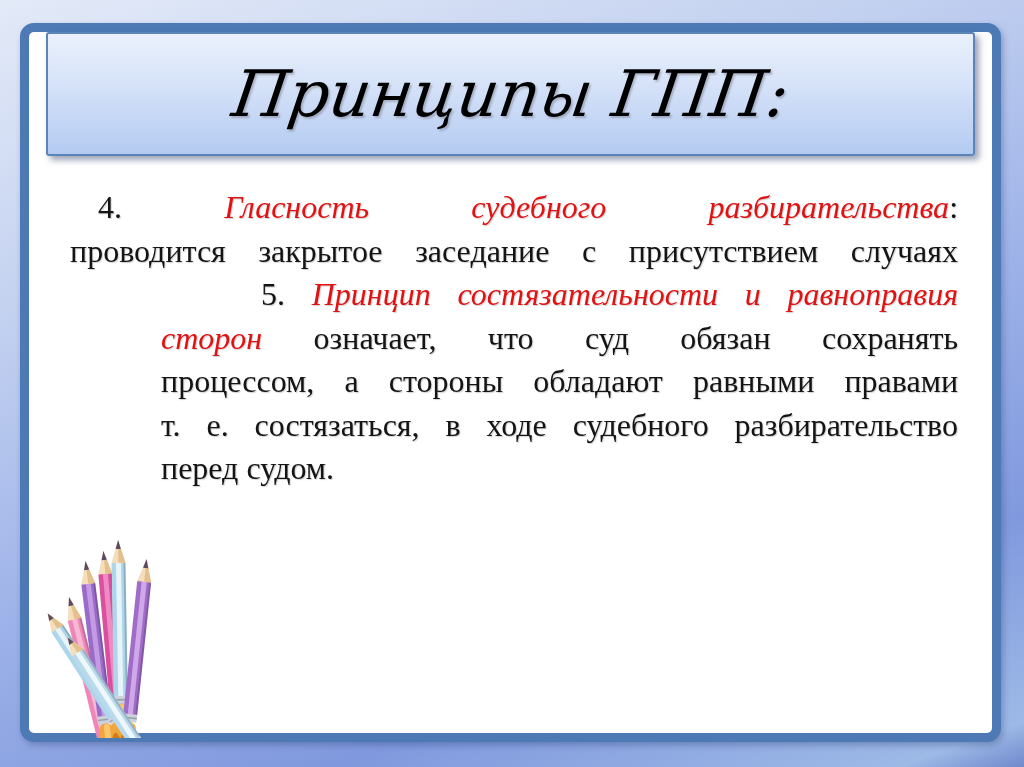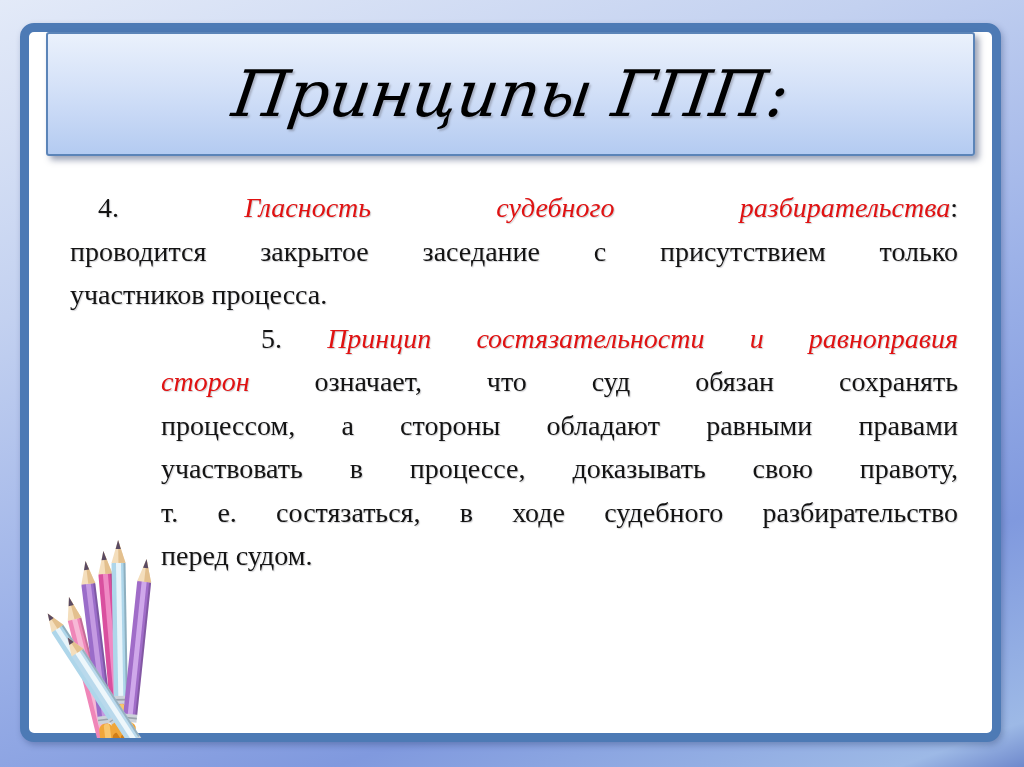--- a/index.html
+++ b/index.html
@@ -28,21 +28,21 @@
     font-style:italic;
     font-size:64px;
     color:#000;
     letter-spacing:0px;
     transform:skewX(-8deg);
     text-shadow:2px 2px 2px rgba(90,90,100,0.35);
     white-space:nowrap;
   }
   .body-text{
     position:absolute;left:70px;top:186px;width:888px;
-    font-size:28px;line-height:43.5px;color:#141414;
+    font-size:32px;line-height:43.5px;color:#141414;
     text-shadow:1px 1px 1px rgba(120,120,130,0.35);
   }
   .tline{text-align:justify;text-align-last:justify;}
   .tline.lastline{text-align-last:left;}
   .paragraph.p0 .firstline{padding-left:28px;}
   .paragraph.p1{margin-left:91px;}
   .paragraph.p1 .firstline{padding-left:100px;}
   .em{
     color:var(--em-color,#e01212);
     font-style:italic;
@@ -56,28 +56,26 @@
 
 <div class="frame"></div>
 
 <div class="title-box">
   <div class="title-text">Принципы ГПП:</div>
 </div>
 
 <div class="body-text">
     <div class="paragraph p0">
       <div class="tline firstline"><span>4. </span><span class="em">Гласность судебного разбирательства</span><span>:</span></div>
-      <div class="tline"><span>проводится закрытое заседание с присутствием только</span></div>
-      <div class="tline lastline"><span>участников процесса.</span></div>
+      <div class="tline"><span>проводится закрытое заседание с присутствием случаях</span></div>
     </div>
     <div class="paragraph p1">
       <div class="tline firstline"><span>5. </span><span class="em">Принцип состязательности и равноправия</span></div>
       <div class="tline"><span class="em">сторон</span><span> означает, что суд обязан сохранять</span></div>
       <div class="tline"><span>процессом, а стороны обладают равными правами</span></div>
-      <div class="tline"><span>участвовать в процессе, доказывать свою правоту,</span></div>
       <div class="tline"><span>т. е. состязаться, в ходе судебного разбирательство</span></div>
       <div class="tline lastline"><span>перед судом.</span></div>
     </div>
   </div>
 
 <svg class="pencils" viewBox="0 0 170 215" xmlns="http://www.w3.org/2000/svg">
   <defs>
     <g id="pencil">
       <rect x="-7" y="26" width="14" height="136" rx="2" fill="var(--pc-body)"></rect>
       <rect x="-2.5" y="26" width="5" height="136" fill="var(--pc-stripe)"></rect>

